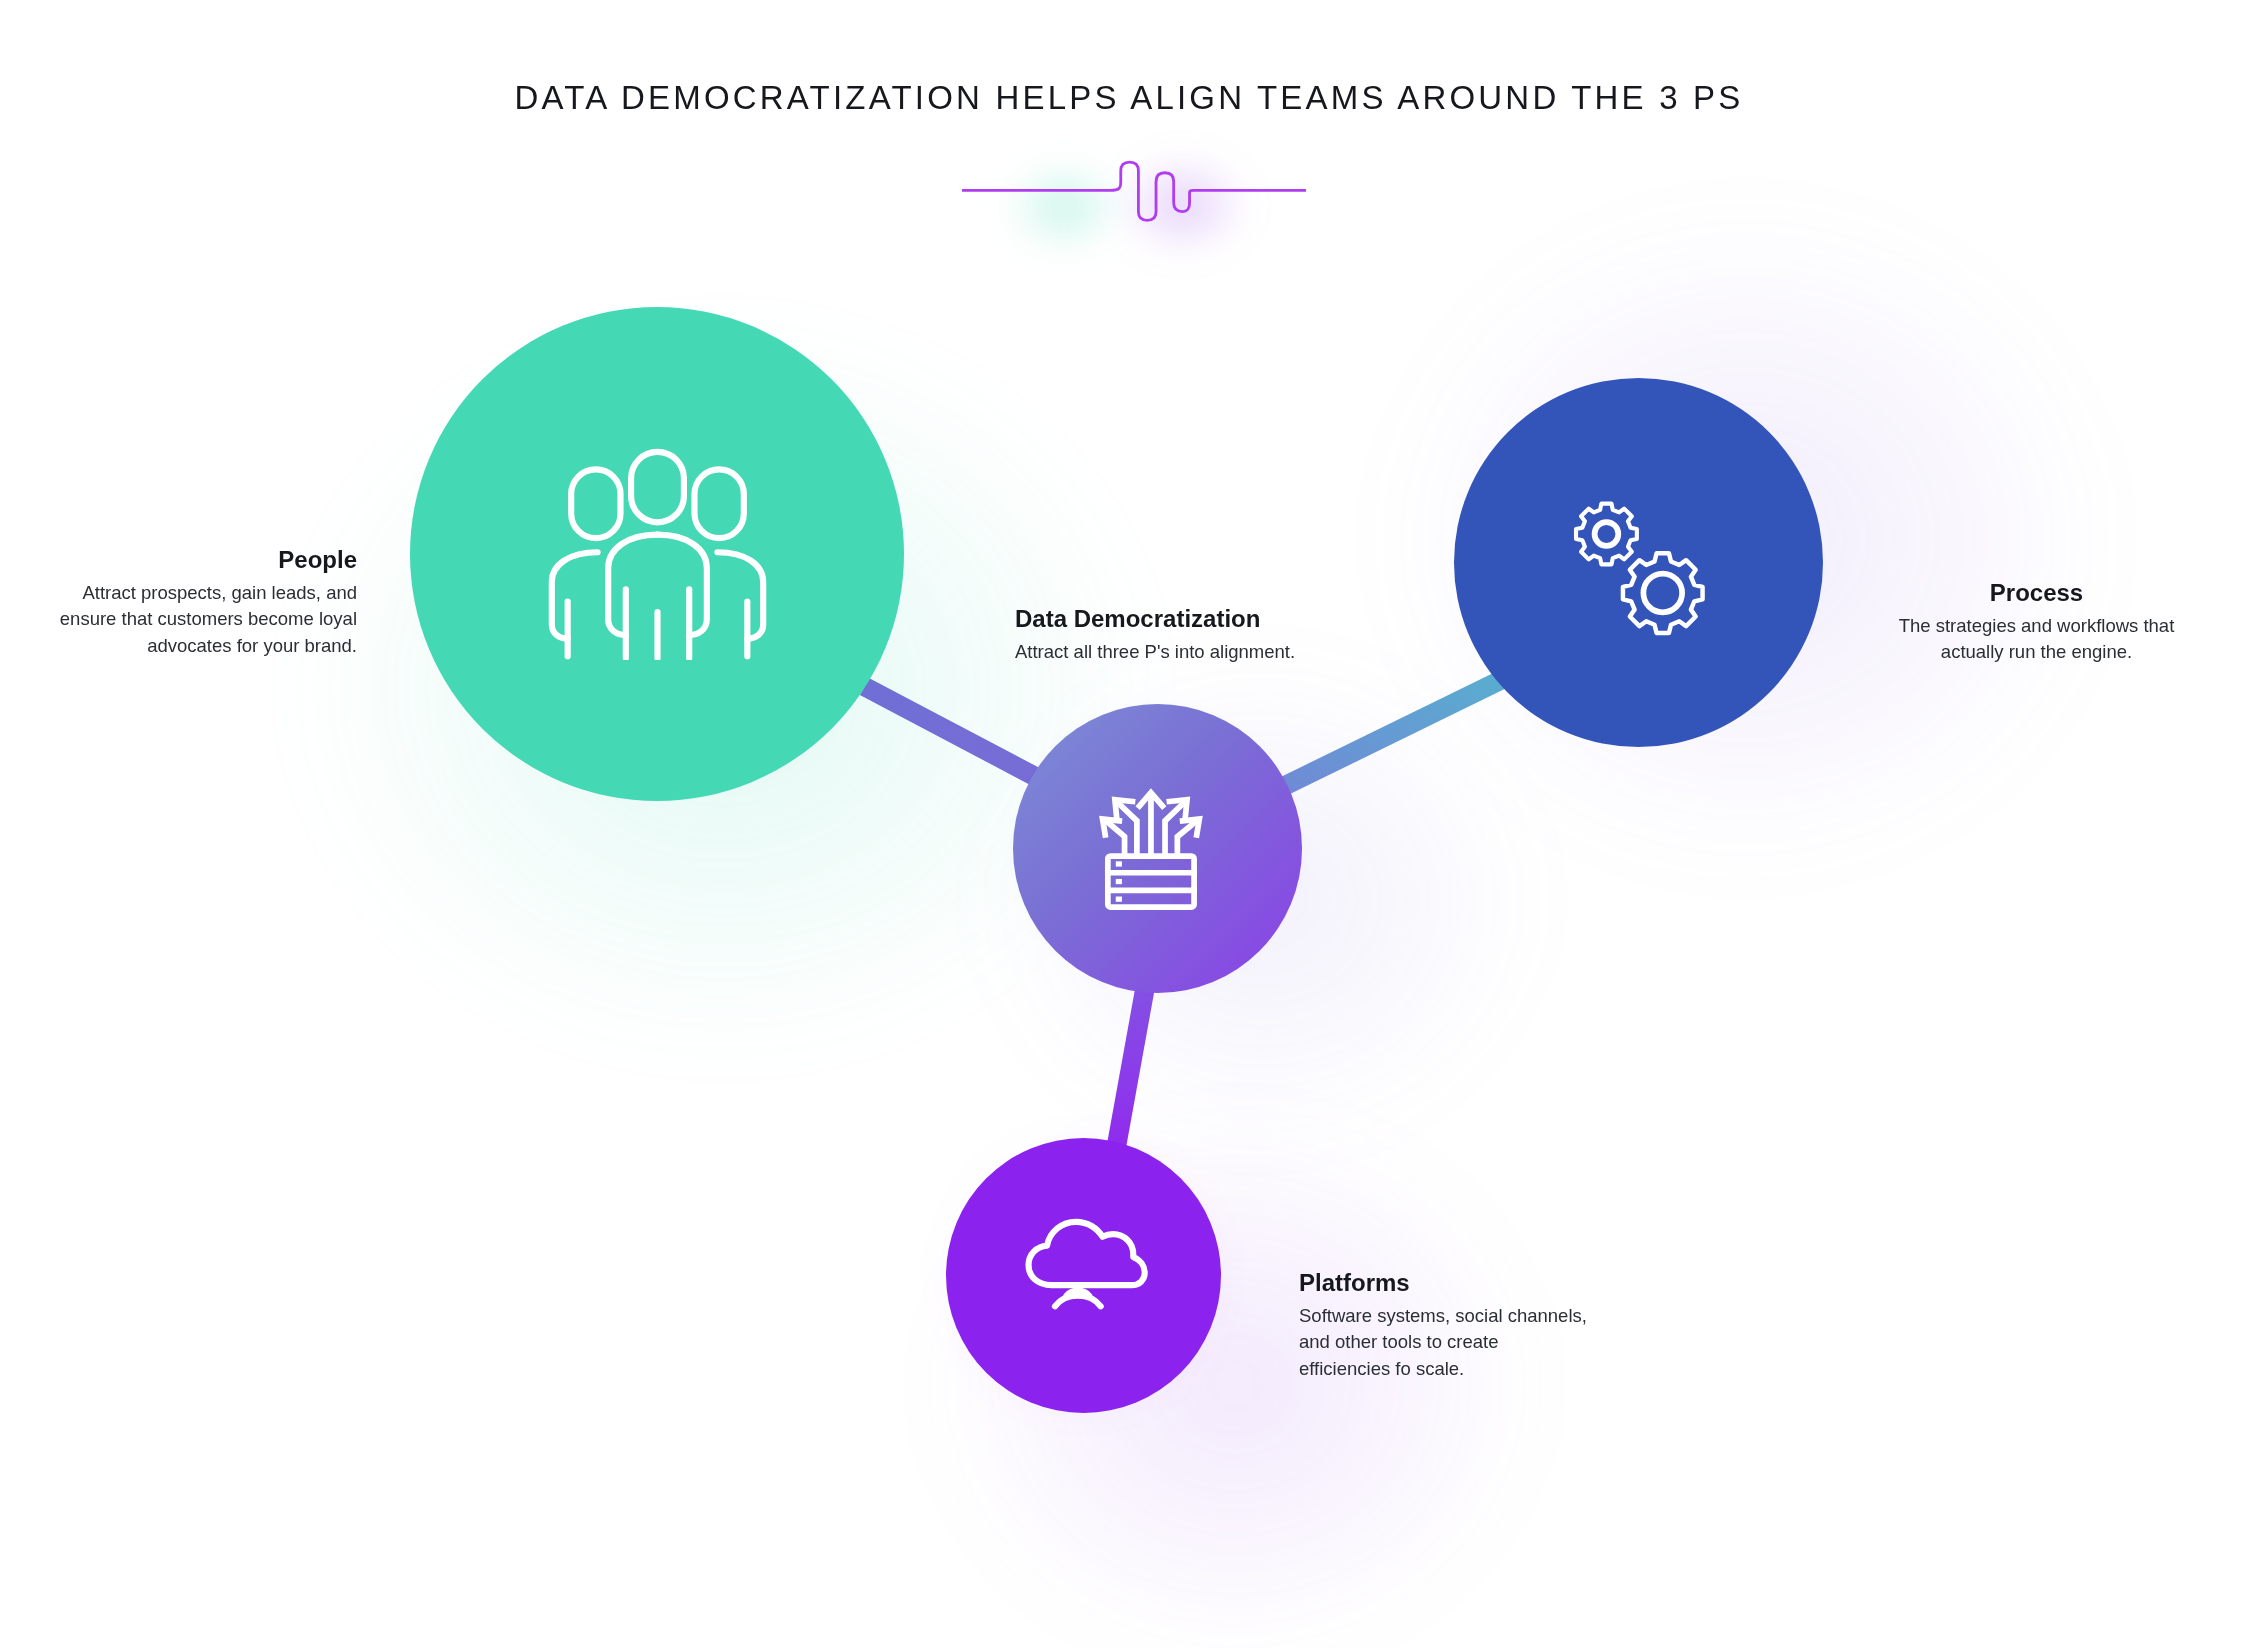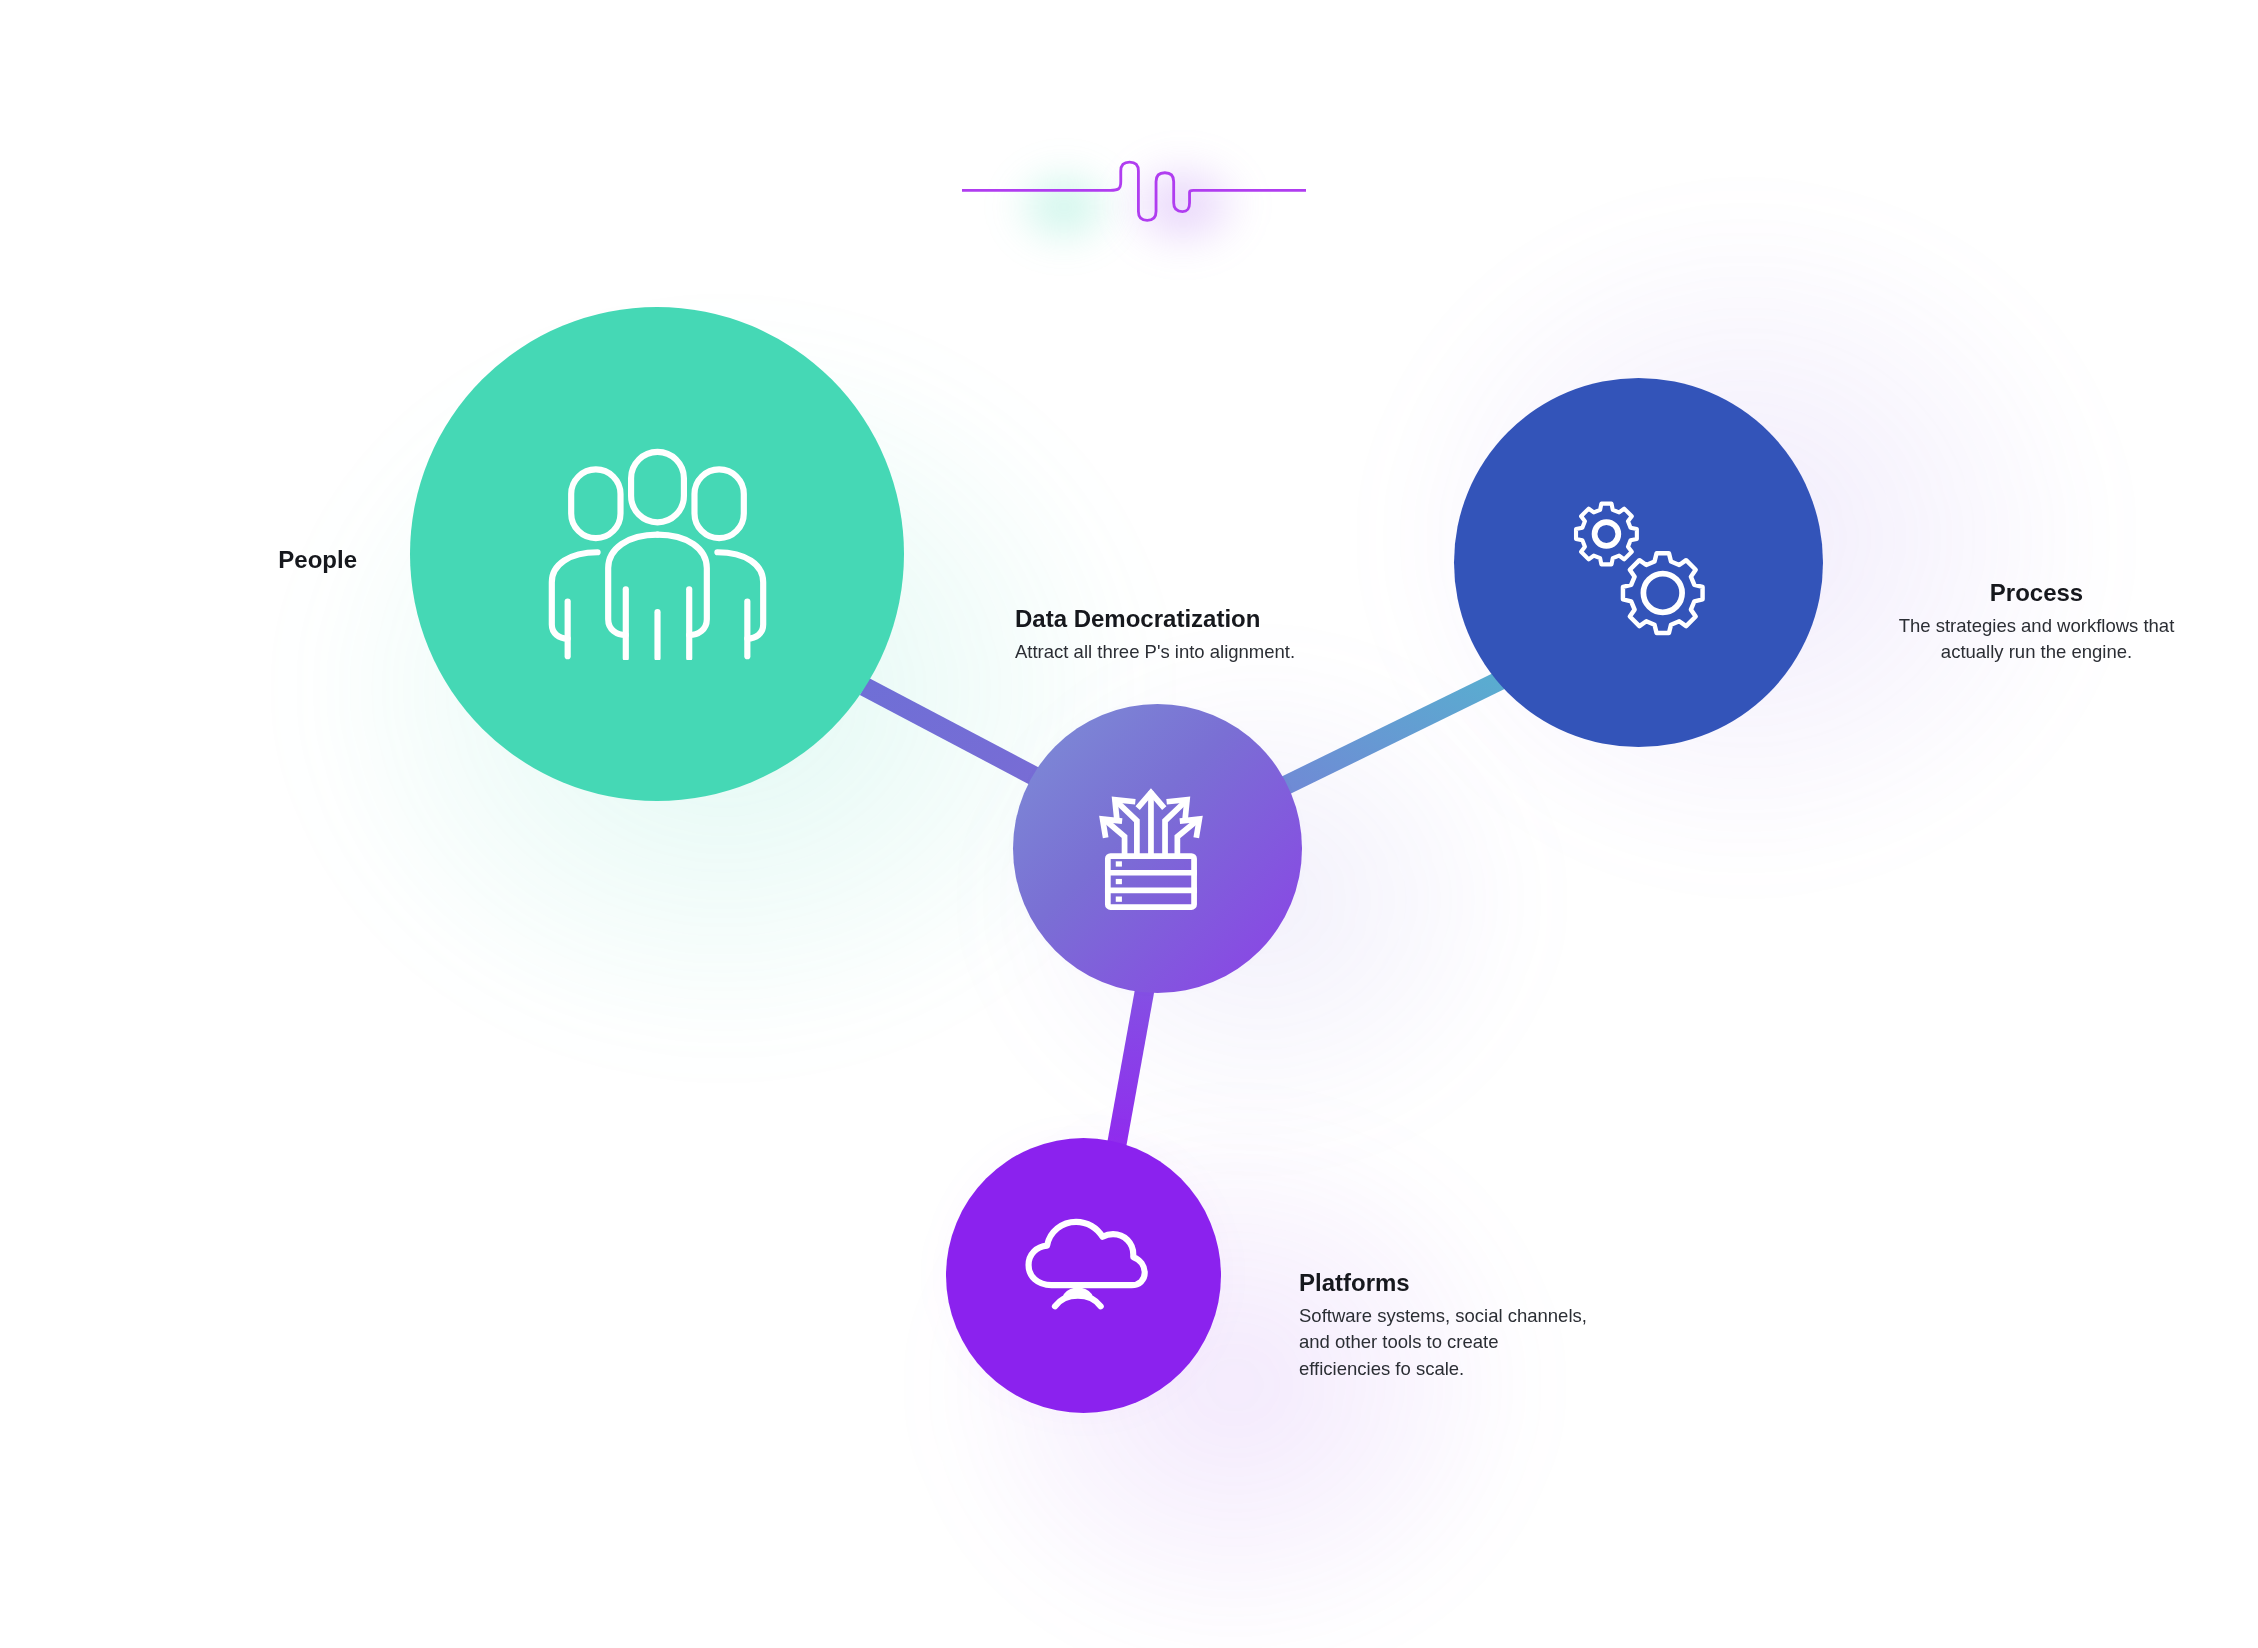--- a/index.html
+++ b/index.html
@@ -181,20 +181,21 @@
 </head>
 <body>
 
 <div id="canvas">
 
   <div class="wash wash-teal-tl"></div>
   <div class="wash wash-purple-tr"></div>
   <div class="wash wash-purple-bottom"></div>
   <div class="wash wash-center"></div>
 
+  <div class="title">DATA DEMOCRATIZATION HELPS ALIGN TEAMS AROUND THE 3 PS</div>
 
   <div class="divider">
     <div class="glow-a"></div>
     <div class="glow-b"></div>
     <svg width="344" height="97" viewBox="0 0 390 110">
       <path d="M0,56 L168,56
                C178,56 180,54 180,46
                L180,34 C180,27 184,24 190,24
                C196,24 200,27 200,34
                L200,80 C200,87 204,90 210,90
@@ -247,20 +248,21 @@
       <path d="M130,98 C96,98 74,114 74,136 L74,194 C74,206 84,212 94,212"></path>
       <path d="M130,98 C164,98 186,114 186,136 L186,194 C186,206 176,212 166,212"></path>
       <path d="M94,160 L94,238"></path>
       <path d="M166,160 L166,238"></path>
       <path d="M130,186 L130,238"></path>
     </svg>
   </div>
 
   <div class="label-block lb-people">
     <div class="lb-title">People</div>
+    <div class="lb-desc">Attract prospects, gain leads, and ensure that customers become loyal advocates for your brand.</div>
   </div>
 
   <div class="node-halo halo-process"></div>
   <div class="node node-process">
     <svg class="icon-svg" width="176" height="176" viewBox="0 0 200 200" fill="none" stroke="#ffffff" stroke-width="6.5" stroke-linejoin="round">
 
       <g transform="translate(63,62)">
         <path d="M-8,-41 L8,-41 L10,-31 L20,-27 L28,-33 L40,-21 L34,-13 L38,-3 L48,-1 L48,15 L38,17 L34,27 L40,35
                  L28,47 L20,41 L10,45 L8,55 L-8,55 L-10,45 L-20,41 L-28,47 L-40,35 L-34,27 L-38,17 L-48,15 L-48,-1
                  L-38,-3 L-34,-13 L-40,-21 L-28,-33 L-20,-27 L-10,-31 Z" transform="scale(0.72)"></path>

